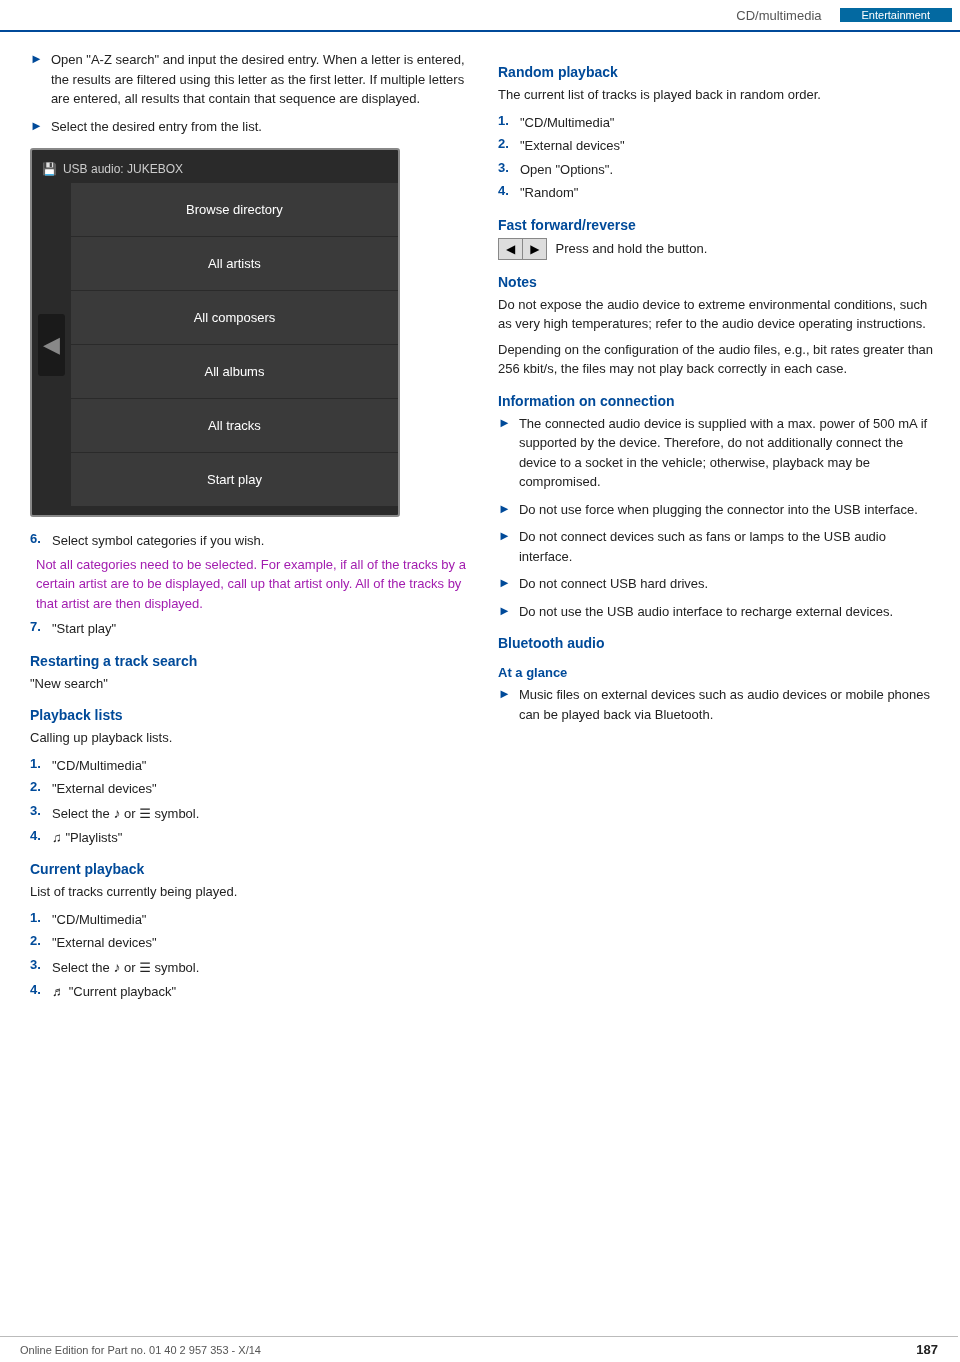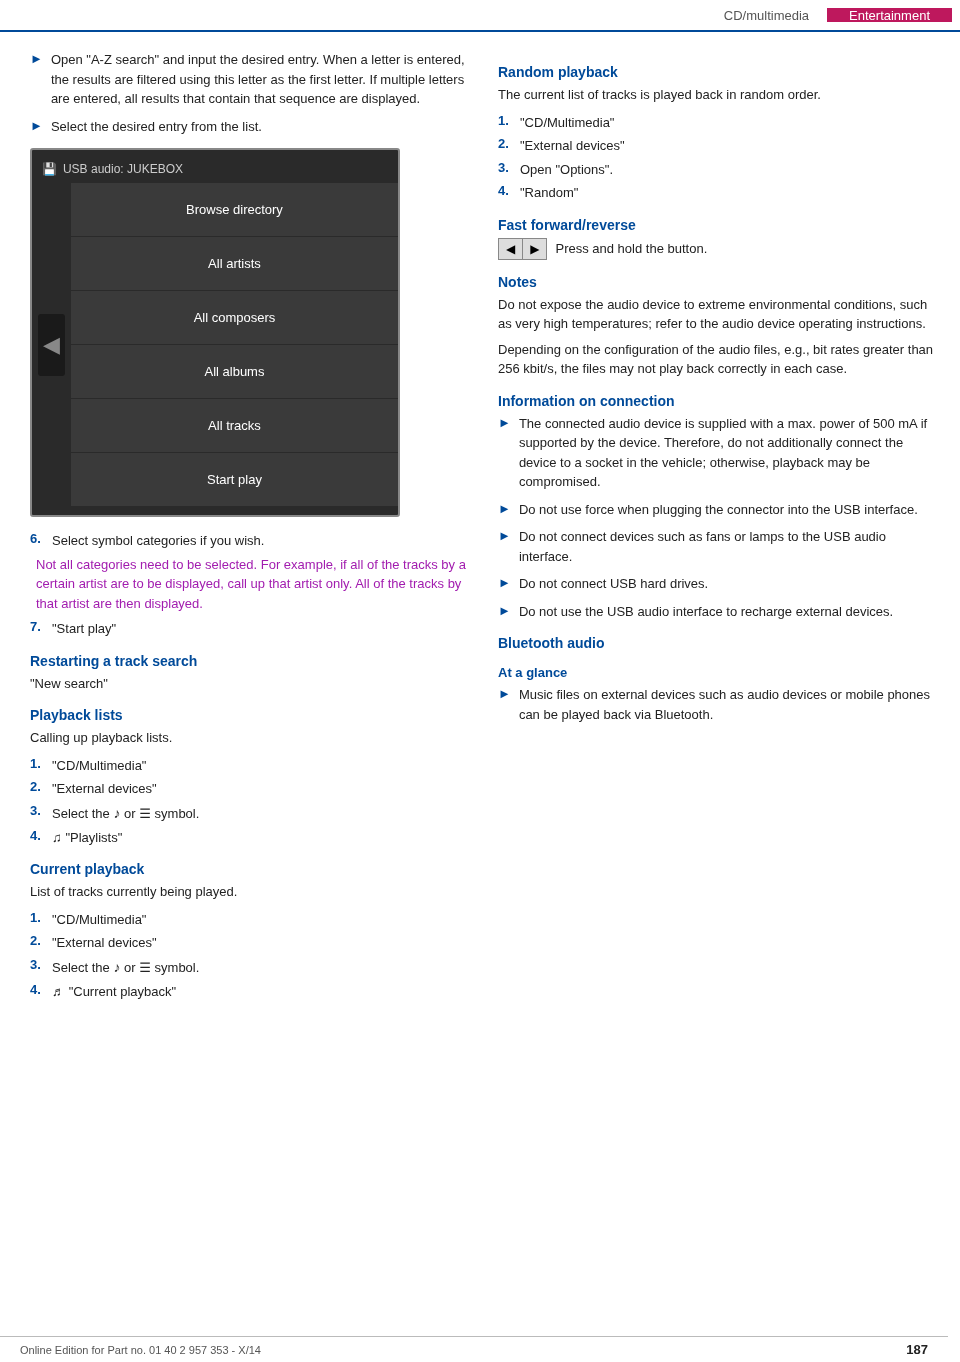--- a/index.html
+++ b/index.html
@@ -21,23 +21,23 @@
       border-bottom: 2px solid #004a99;
       padding: 8px;
       height: 32px;
     }
     .header-cd {
       color: #555;
       font-size: 13px;
       padding: 0 18px;
     }
     .header-entertainment {
-      background: #be185d;
+      background: #0369a1;
       color: #fff;
-      font-size: 13px;
+      font-size: 11px;
       padding: 6px 22px;
       height: 100%;
       display: flex;
       align-items: center;
     }
 
     
     .content {
       display: flex;
       padding: 18px 0 0 0;
@@ -184,21 +184,21 @@
     }
     .ff-btn + .ff-btn {
       border-left: 1px solid #888;
     }
 
     
     .footer {
       position: absolute;
       bottom: 0;
       left: 0;
-      right: 12px;
+      right: 2px;
       border-top: 1px solid #bbb;
       padding: 5px 20px;
       display: flex;
       justify-content: space-between;
       align-items: center;
       font-size: 11px;
       color: #555;
     }
     .footer-page {
       font-size: 13px;

